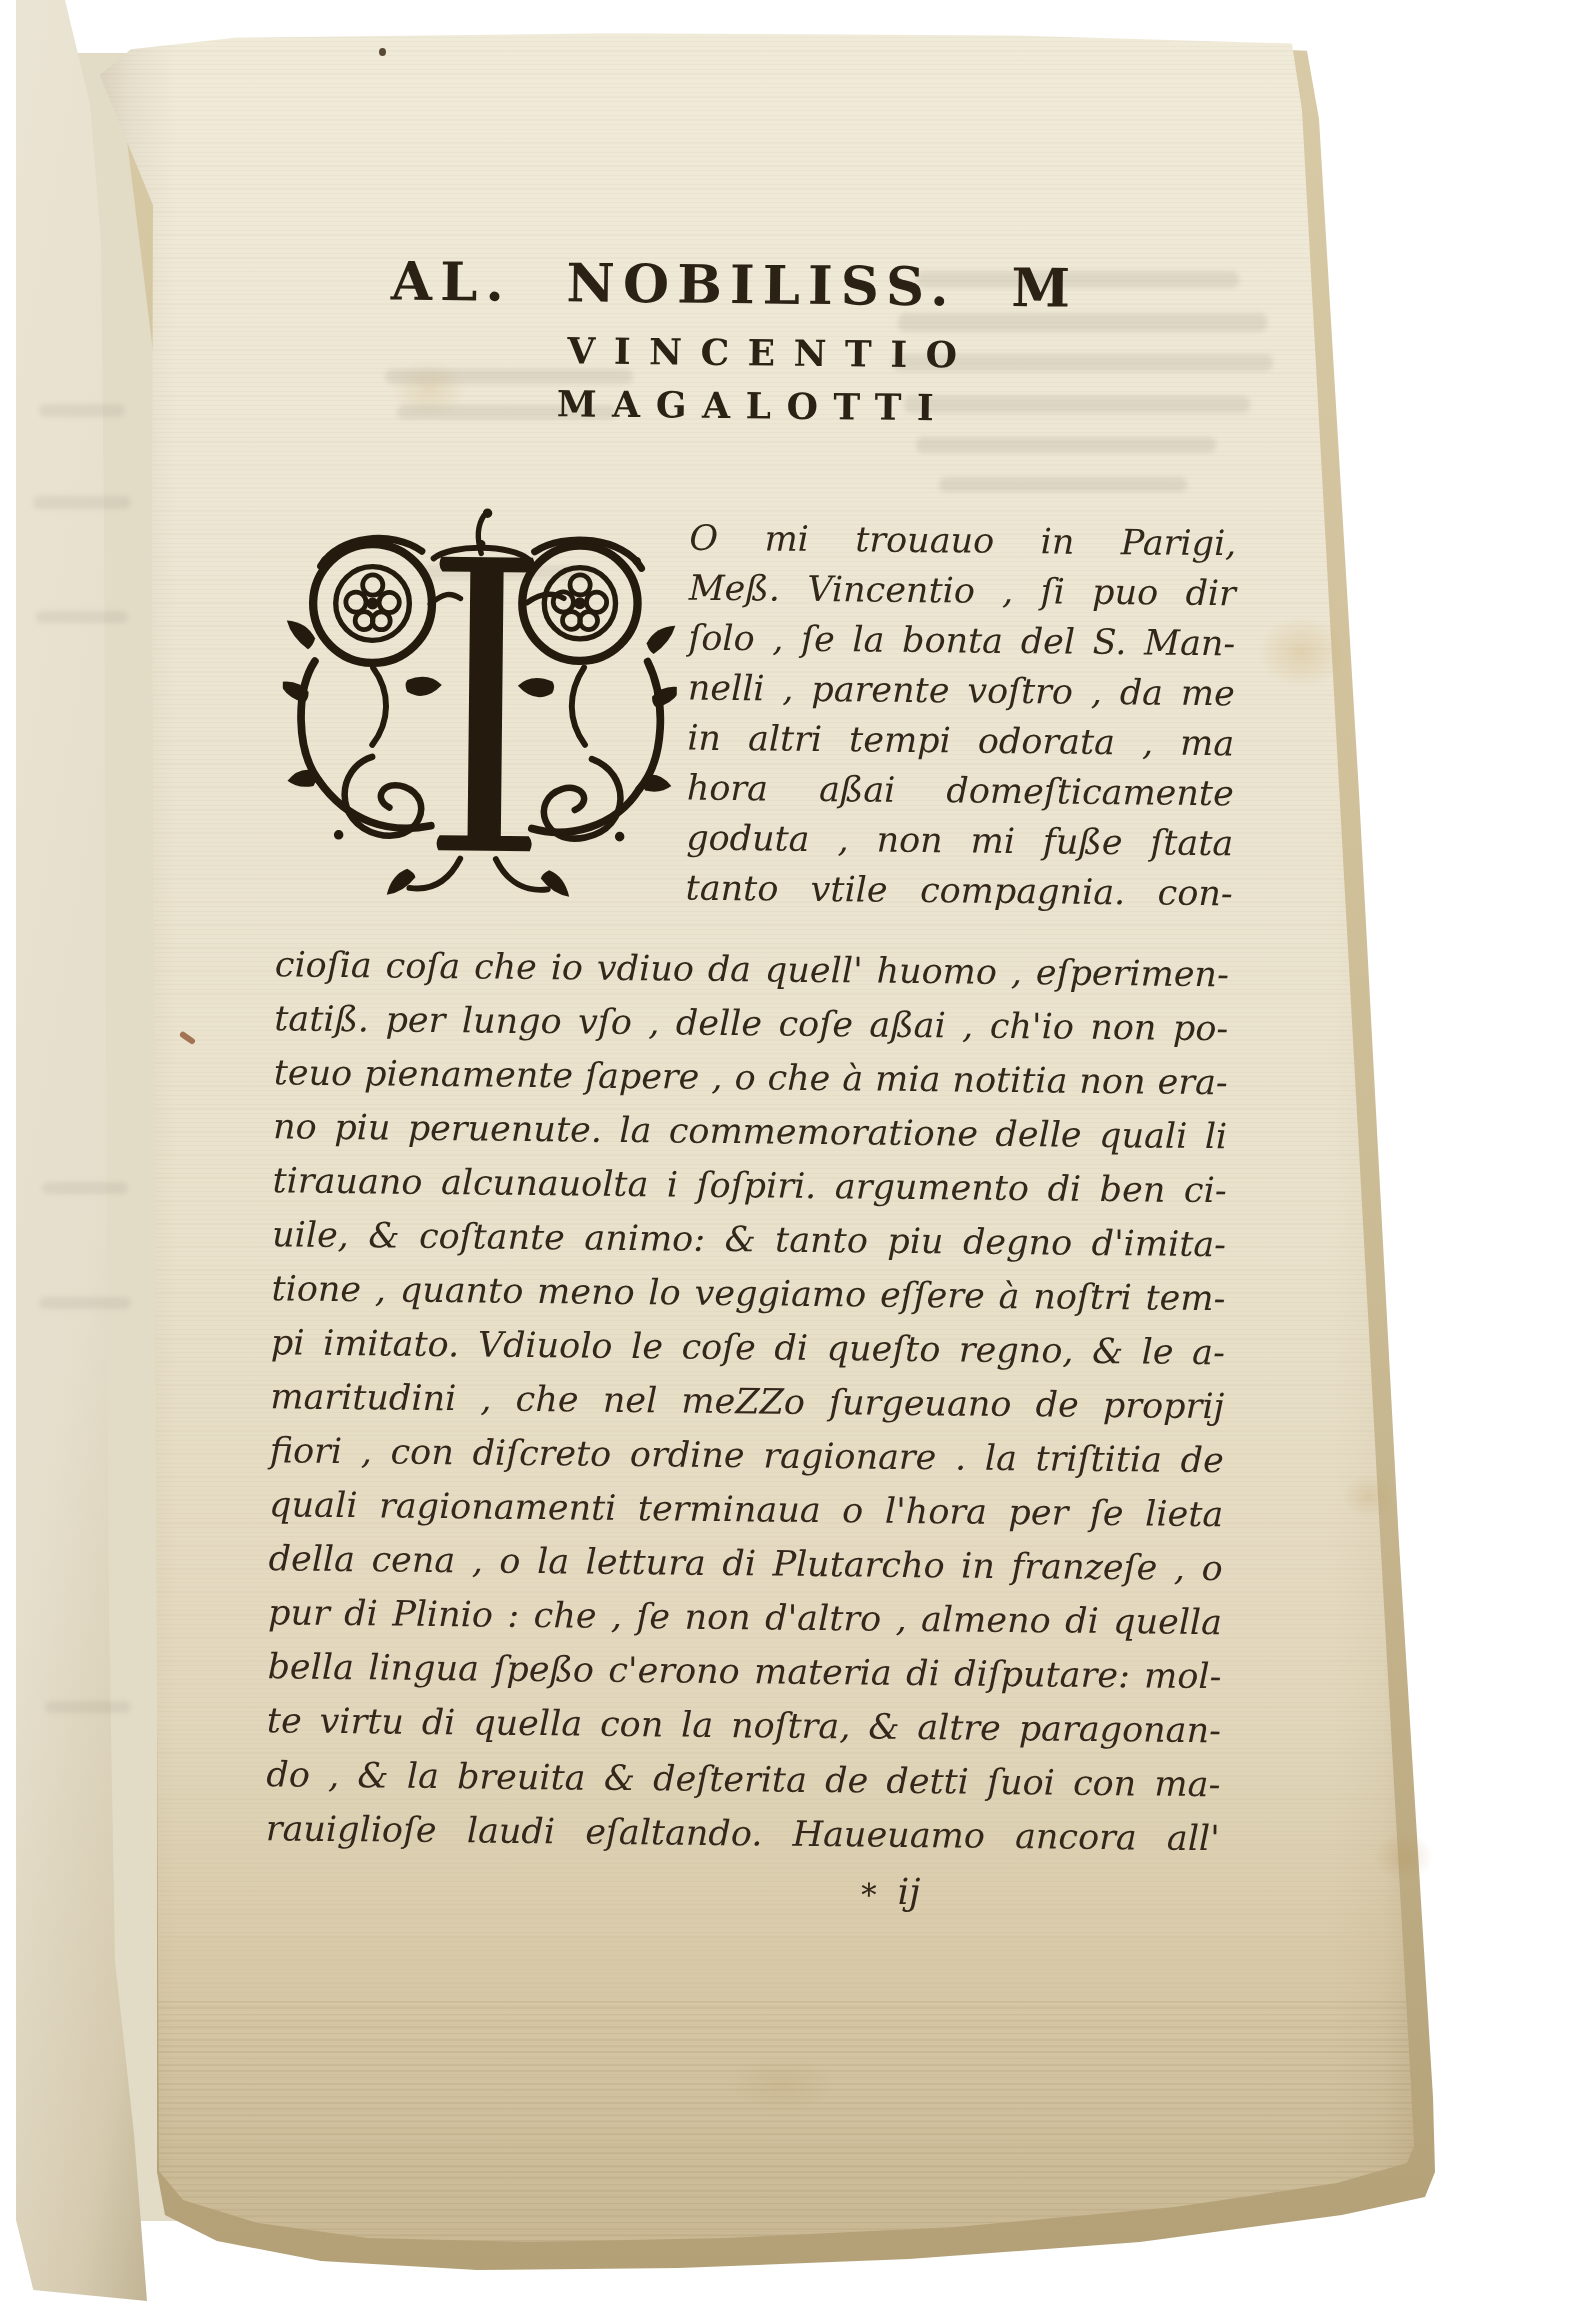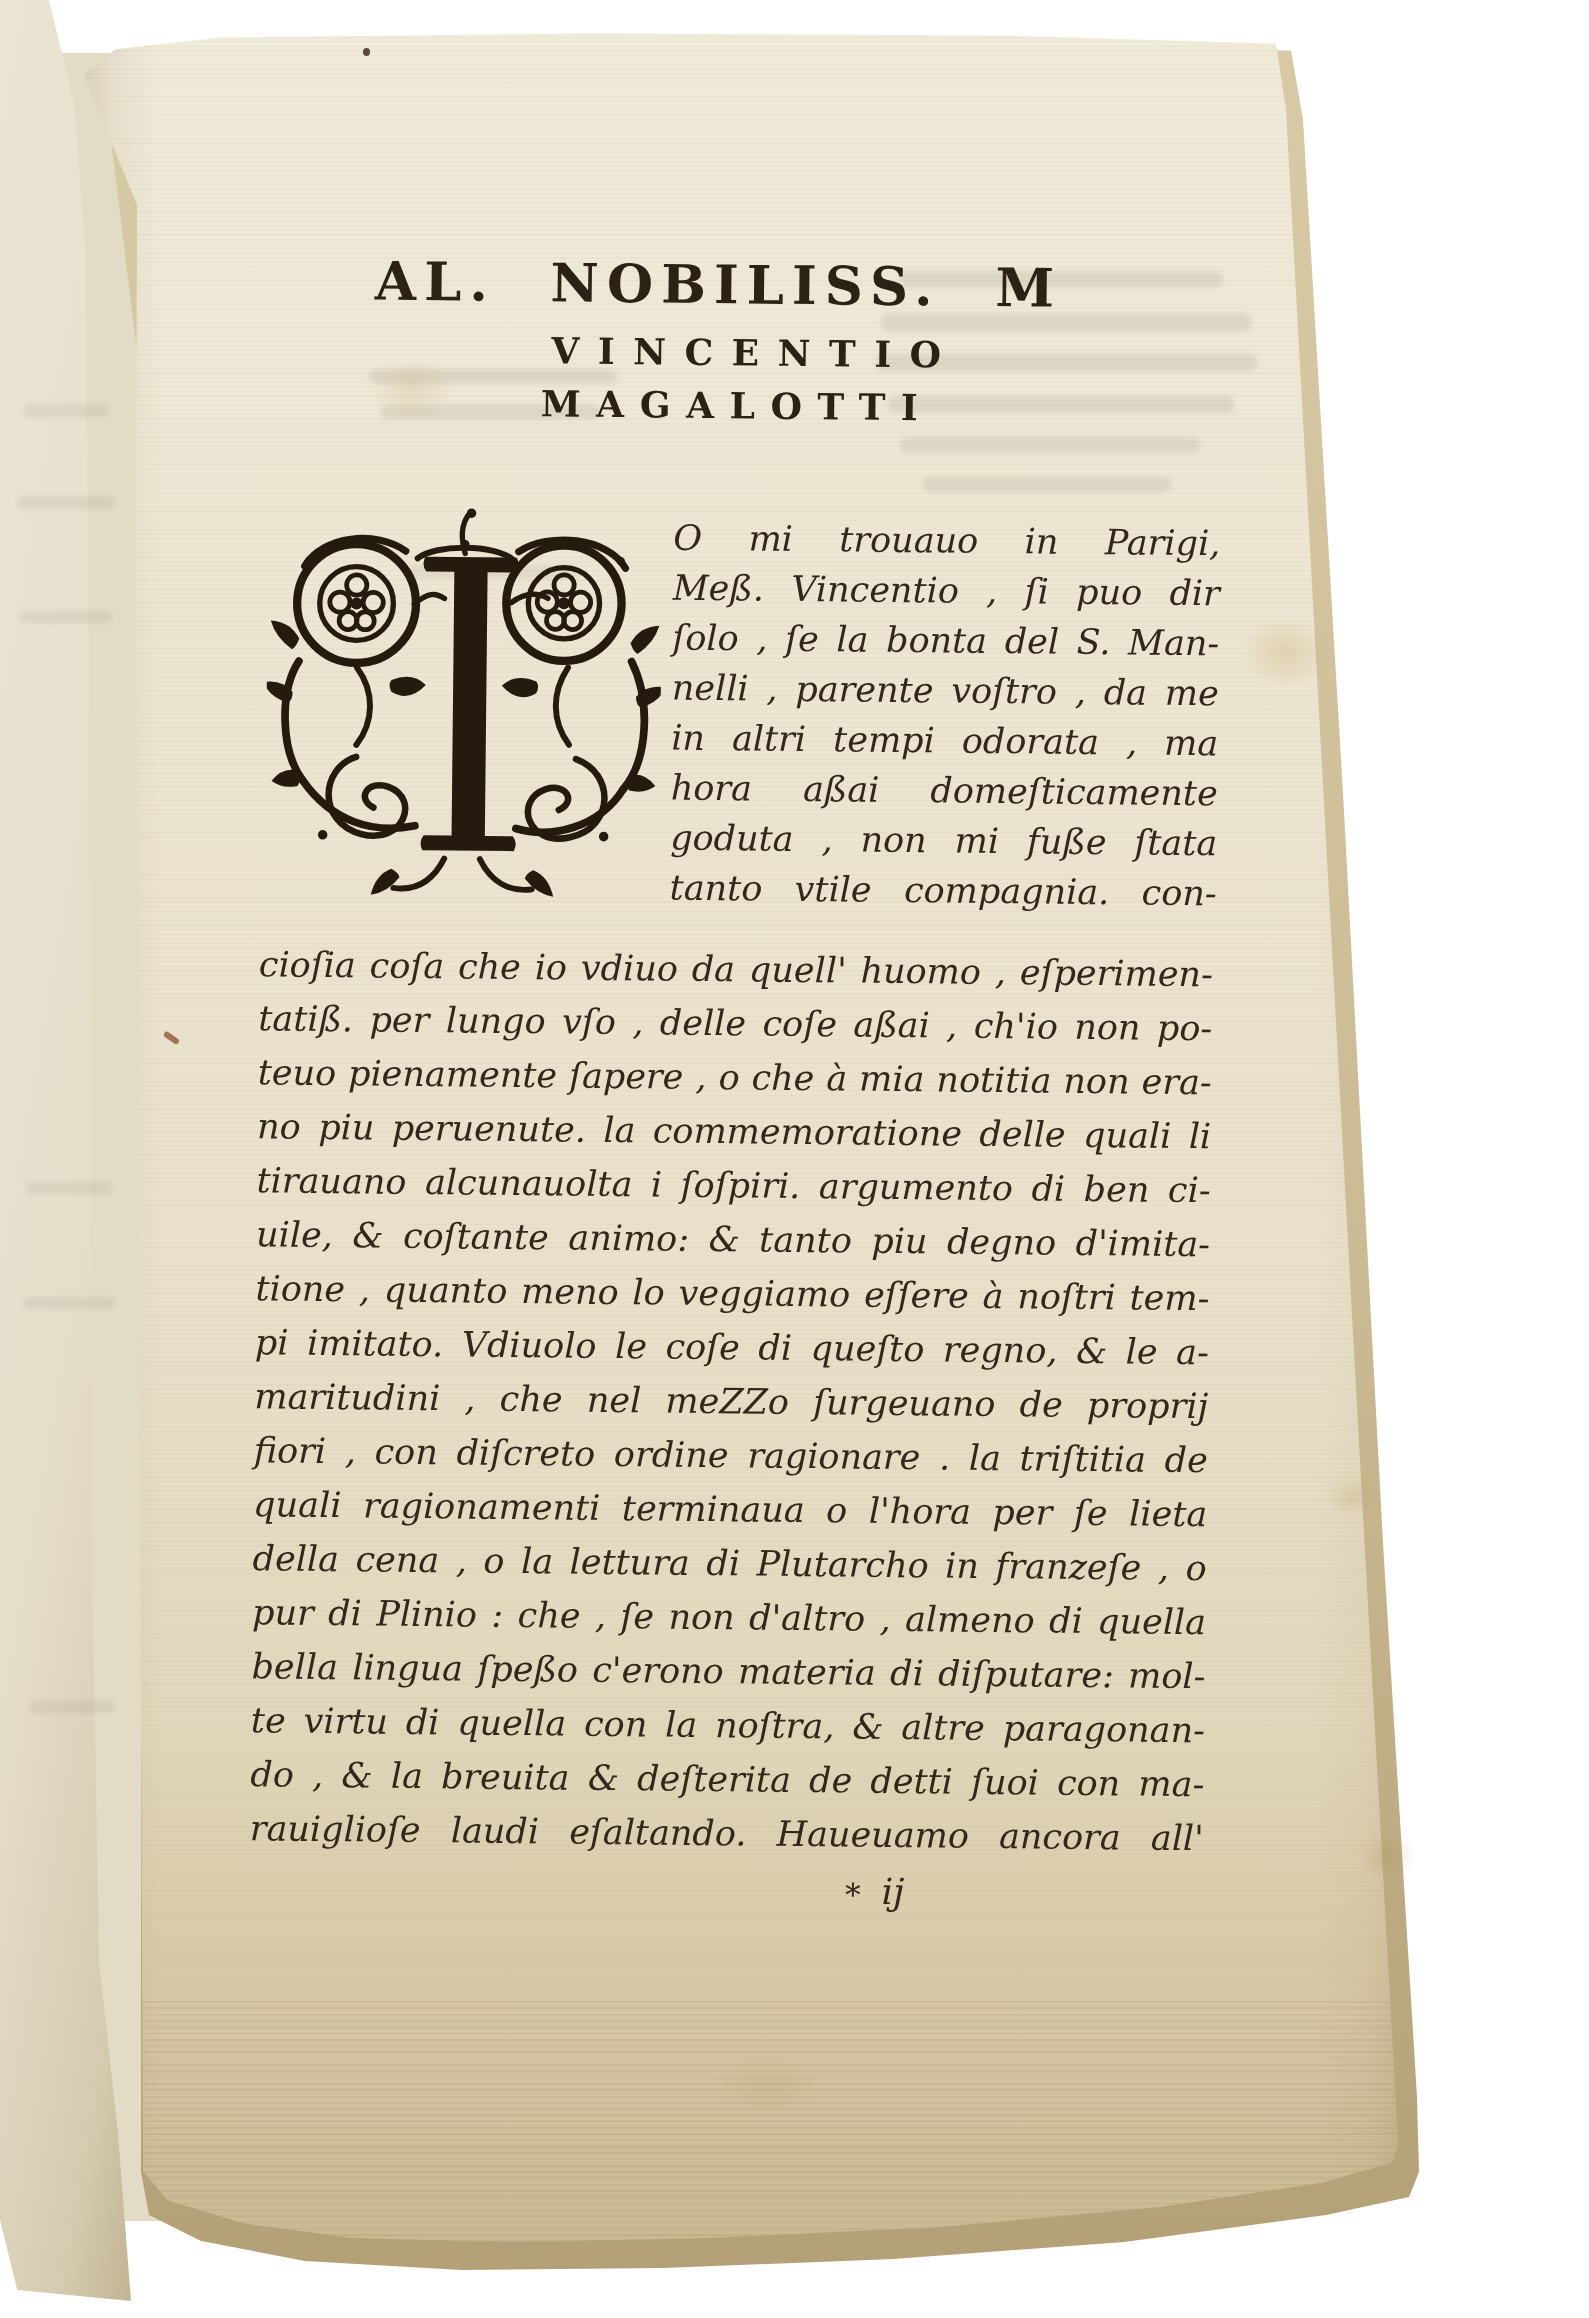--- a/index.html
+++ b/index.html
@@ -1,21 +1,21 @@
 <!DOCTYPE html>
 <html style="font-size:9.2px"><head>
 <meta charset="utf-8">
 <style>
   html,body{margin:0;padding:0;background:#ffffff;}
   body{width:1589px;height:2319px;position:relative;overflow:hidden;
        font-family:"DejaVu Serif","Liberation Serif",serif;}
   .abs{position:absolute;}
 
   
-  #photo{position:absolute;inset:0;background:#ffffff;}
+  #photo{position:absolute;inset:0;background:#ffffff;margin-left:16px;}
   #spine-fill{left:55px;top:53px;width:133px;height:2168px;background:#e2dbc6;}
   #prev-leaf{left:0;top:0;width:138px;height:2302px;
     background:linear-gradient(100deg,#eae4d4 0%,#e5decb 55%,#d6cbb0 85%,#c0b292 100%);
     clip-path:polygon(0 0,49px 0,74px 104px,85px 242px,88px 519px,90px 1038px,93px 1615px,99px 1961px,118px 2134px,131px 2301px,17.3px 2290px,0 2220px);}
   #under-pages{left:86px;top:38px;width:1344px;height:2234px;
     background:linear-gradient(180deg,#d8caa6 0%,#cbbb94 55%,#b3a077 100%);
     clip-path:polygon(17.3px 40px,144px 8.6px,577px 0,980px 4.6px,1205px 12.7px,1217px 81px,1257px 755px,1297px 1505px,1331px 2059px,1333px 2134px,1323px 2159px,1240px 2177px,1038px 2204px,807px 2221px,577px 2230px,375px 2232px,219px 2223px,115px 2203px,63px 2177px,55px 2134px,55px 346px);}
   #page{left:75px;top:32px;width:1332px;height:2217px;
     background:
       linear-gradient(90deg,rgba(115,93,60,.20) 0,rgba(115,93,60,.07) 40px,rgba(115,93,60,0) 86px),

